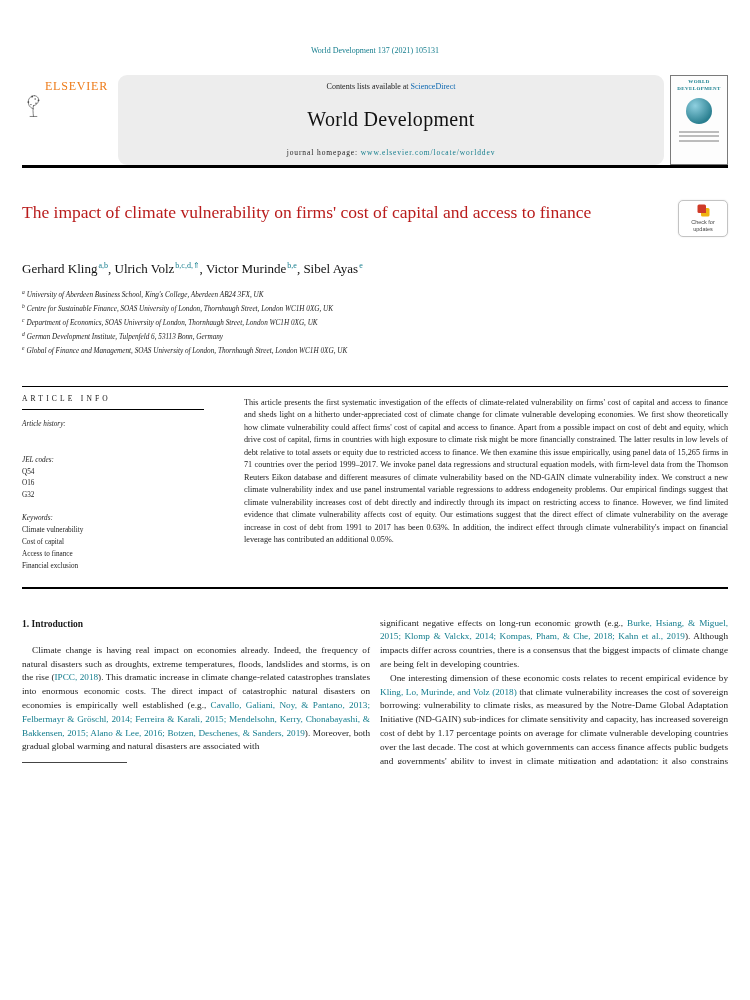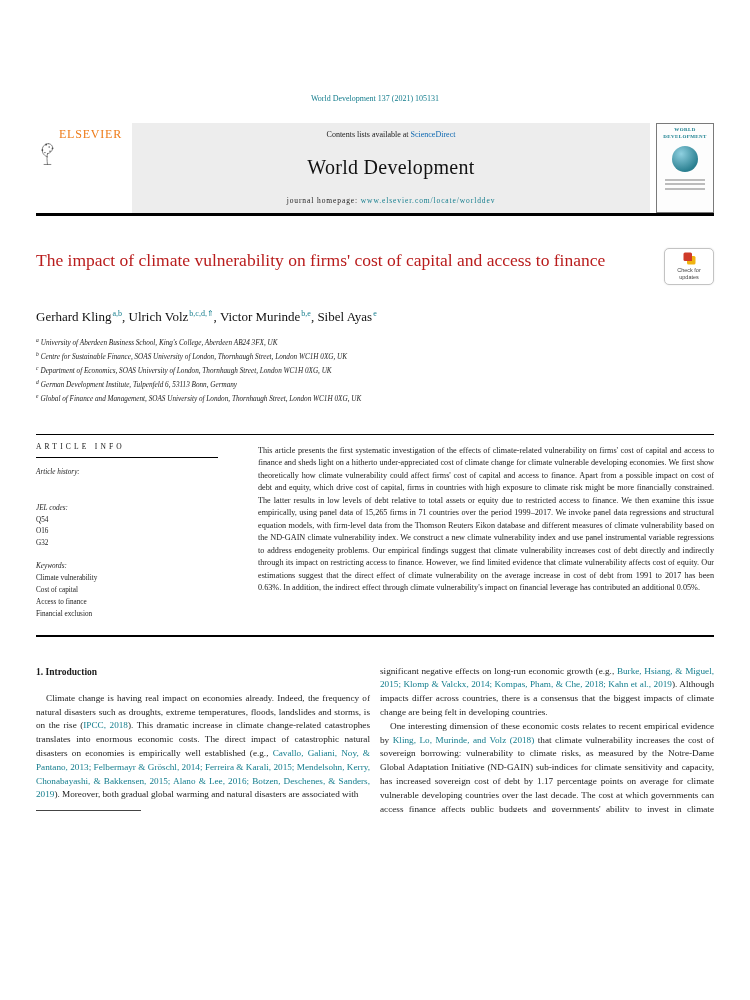--- a/index.html
+++ b/index.html
@@ -2,32 +2,32 @@
 <html><head>
 <meta charset="utf-8">
 <style>
   * { box-sizing: border-box; }
   html, body { margin: 0; padding: 0; background: #ffffff; }
   body {
     width: 750px; height: 1000px; overflow: hidden;
     font-family: "Liberation Serif", serif;
     color: #1b1b1b;
   }
-  .page { width: 750px; height: 764px; padding: 46px 36px 16px; position: relative; overflow: hidden; margin-top: 48px; }
+  .page { width: 750px; height: 764px; padding: 46px 22px 16px; position: relative; overflow: hidden; }
 
   .lnk { color: #147d8d; }
   .it  { font-style: italic; }
 
   .journal-ref { text-align: center; font-size: 8px; color: #147d8d; margin-bottom: 20px; }
 
   
   .header { display: flex; align-items: stretch; height: 90px; }
   .logo-block { width: 96px; flex-shrink: 0; display: flex; flex-direction: row; justify-content: flex-end; padding: 2px 10px 2px 0; }
   .elsevier-word { font-size: 12px; color: #ee7b18; letter-spacing: 0.8px; margin-top: 2px; }
-  .header-center { flex: 1; background: #ededed; text-align: center; padding: 7px 8px 8px; display: flex; flex-direction: column; justify-content: space-between; }
+  .header-center { flex: 1; background: #ededed; text-align: center; padding: 7px 8px 8px; display: flex; flex-direction: column; justify-content: space-between; border-radius: 9px; }
   .contents-line { font-size: 8px; }
   .sd { color: #0a66b0; text-decoration: none; }
   .jtitle { font-size: 20px; letter-spacing: 0.3px; color: #111; }
   .homepage { font-size: 7.5px; letter-spacing: 0.9px; }
   .cover { width: 58px; flex-shrink: 0; margin-left: 6px; border: 1px solid #7a7a7a; background: #fdfdfd; display: flex; flex-direction: column; align-items: center; padding: 3px 2px; }
   .cover-title { font-size: 5px; font-weight: bold; color: #157d8d; text-align: center; letter-spacing: 0.4px; line-height: 1.3; }
   .globe { width: 26px; height: 26px; border-radius: 50%; margin: 6px 0 4px; background: radial-gradient(circle at 35% 30%, #8fd0e0, #2a7f90 72%); }
   .cover-lines { width: 78%; }
   .cover-lines div { height: 2px; background: #bcbcbc; margin: 2.5px 0; }
 

